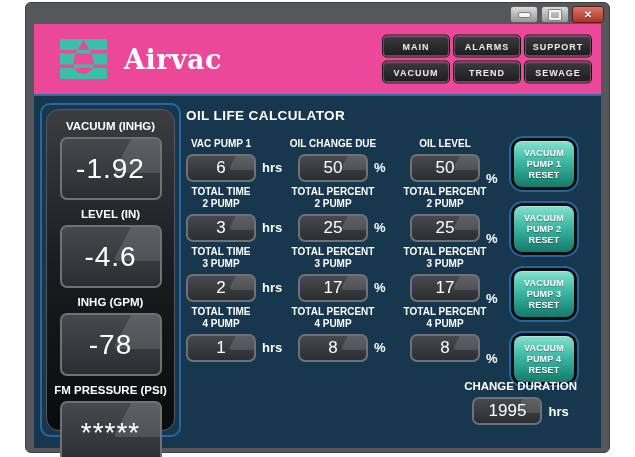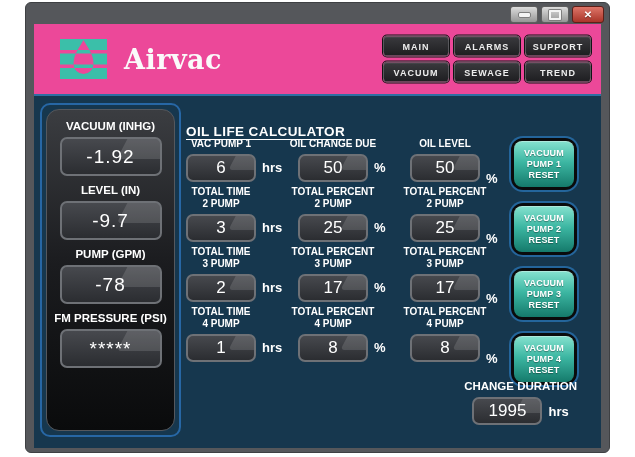--- a/index.html
+++ b/index.html
@@ -37,24 +37,24 @@
   .disp::after{content:'';position:absolute;top:0;right:-10px;width:48%;height:58%;
         background:rgba(255,255,255,.13);transform:skewX(-28deg);border-bottom-left-radius:4px;}
   
   .lpanel{position:absolute;left:6px;top:7px;width:141px;height:334px;border:2px solid #2767a5;
           border-radius:10px;padding:4px;box-sizing:border-box;}
   .lpanel-inner{height:100%;border-radius:13px;border:1px solid #55585d;box-sizing:border-box;
           background:linear-gradient(180deg,#3b3d41 0%,#1b1c1f 48%,#0a0b0c 100%);
           display:flex;flex-direction:column;align-items:center;padding-top:10px;}
   .gauge{display:flex;flex-direction:column;align-items:center;margin-bottom:8px;}
   .gauge-label{color:#fff;font-weight:bold;font-size:11.5px;white-space:nowrap;margin-bottom:5px;}
-  .gauge-disp{width:102px;height:39px;font-size:19px;letter-spacing:1px;}
-  
-  .main-title{position:absolute;left:152px;top:28px;color:#fff;font-weight:bold;font-size:13.5px;
-          letter-spacing:.4px;text-decoration:underline;text-underline-offset:3px;white-space:nowrap;}
+  .gauge-disp{width:102px;height:63px;font-size:28px;letter-spacing:1px;}
+  
+  .main-title{position:absolute;left:152px;top:12px;color:#fff;font-weight:bold;font-size:13.5px;
+          letter-spacing:.4px;text-underline-offset:3px;white-space:nowrap;}
   
   .grid{position:absolute;left:152px;top:42px;display:grid;grid-template-columns:112px 112px 112px;row-gap:4px;}
   .cell{display:flex;flex-direction:column;align-items:flex-start;justify-content:flex-end;}
   .cell-label{width:70px;display:flex;flex-direction:column;align-items:center;margin-bottom:3px;}
   .cell-label span{white-space:nowrap;color:#fff;font-weight:bold;font-size:10px;line-height:1.25;}
   .cell-row{display:flex;align-items:center;}
   .cell-disp{width:70px;height:28px;font-size:17px;}
   .unit{color:#fff;font-weight:bold;font-size:13px;margin-left:6px;}
   .cell.low-unit .unit{align-self:flex-end;margin-bottom:-4px;}
   
@@ -97,43 +97,43 @@
           M0,14.5 H47 V25.5 H0 Z
           M0,29 H47 V40 H0 Z
           M23.5,1 C27.5,8.5 33.5,15 33.5,25 A10,10 0 1,1 13.5,25 C13.5,15 19.5,8.5 23.5,1 Z"></path>
       </svg>
       <span class="brand">Airvac</span>
       <div class="nav">
         <div class="nav-btn">MAIN</div>
         <div class="nav-btn">ALARMS</div>
         <div class="nav-btn">SUPPORT</div>
         <div class="nav-btn">VACUUM</div>
+        <div class="nav-btn">TREND</div>
         <div class="nav-btn">SEWAGE</div>
-        <div class="nav-btn">TREND</div>
       </div>
     </div>
 
     <div class="content">
 
       <div class="lpanel">
         <div class="lpanel-inner">
           <div class="gauge">
             <div class="gauge-label">VACUUM (INHG)</div>
             <div class="disp gauge-disp">
               <span>-1.92</span>
             </div>
           </div>
           <div class="gauge">
             <div class="gauge-label">LEVEL (IN)</div>
             <div class="disp gauge-disp">
-              <span>-9.7</span>
+              <span>-4.6</span>
             </div>
           </div>
           <div class="gauge">
-            <div class="gauge-label">PUMP (GPM)</div>
+            <div class="gauge-label">INHG (GPM)</div>
             <div class="disp gauge-disp">
               <span>-78</span>
             </div>
           </div>
           <div class="gauge">
             <div class="gauge-label">FM PRESSURE (PSI)</div>
             <div class="disp gauge-disp">
               <span>*****</span>
             </div>
           </div>

